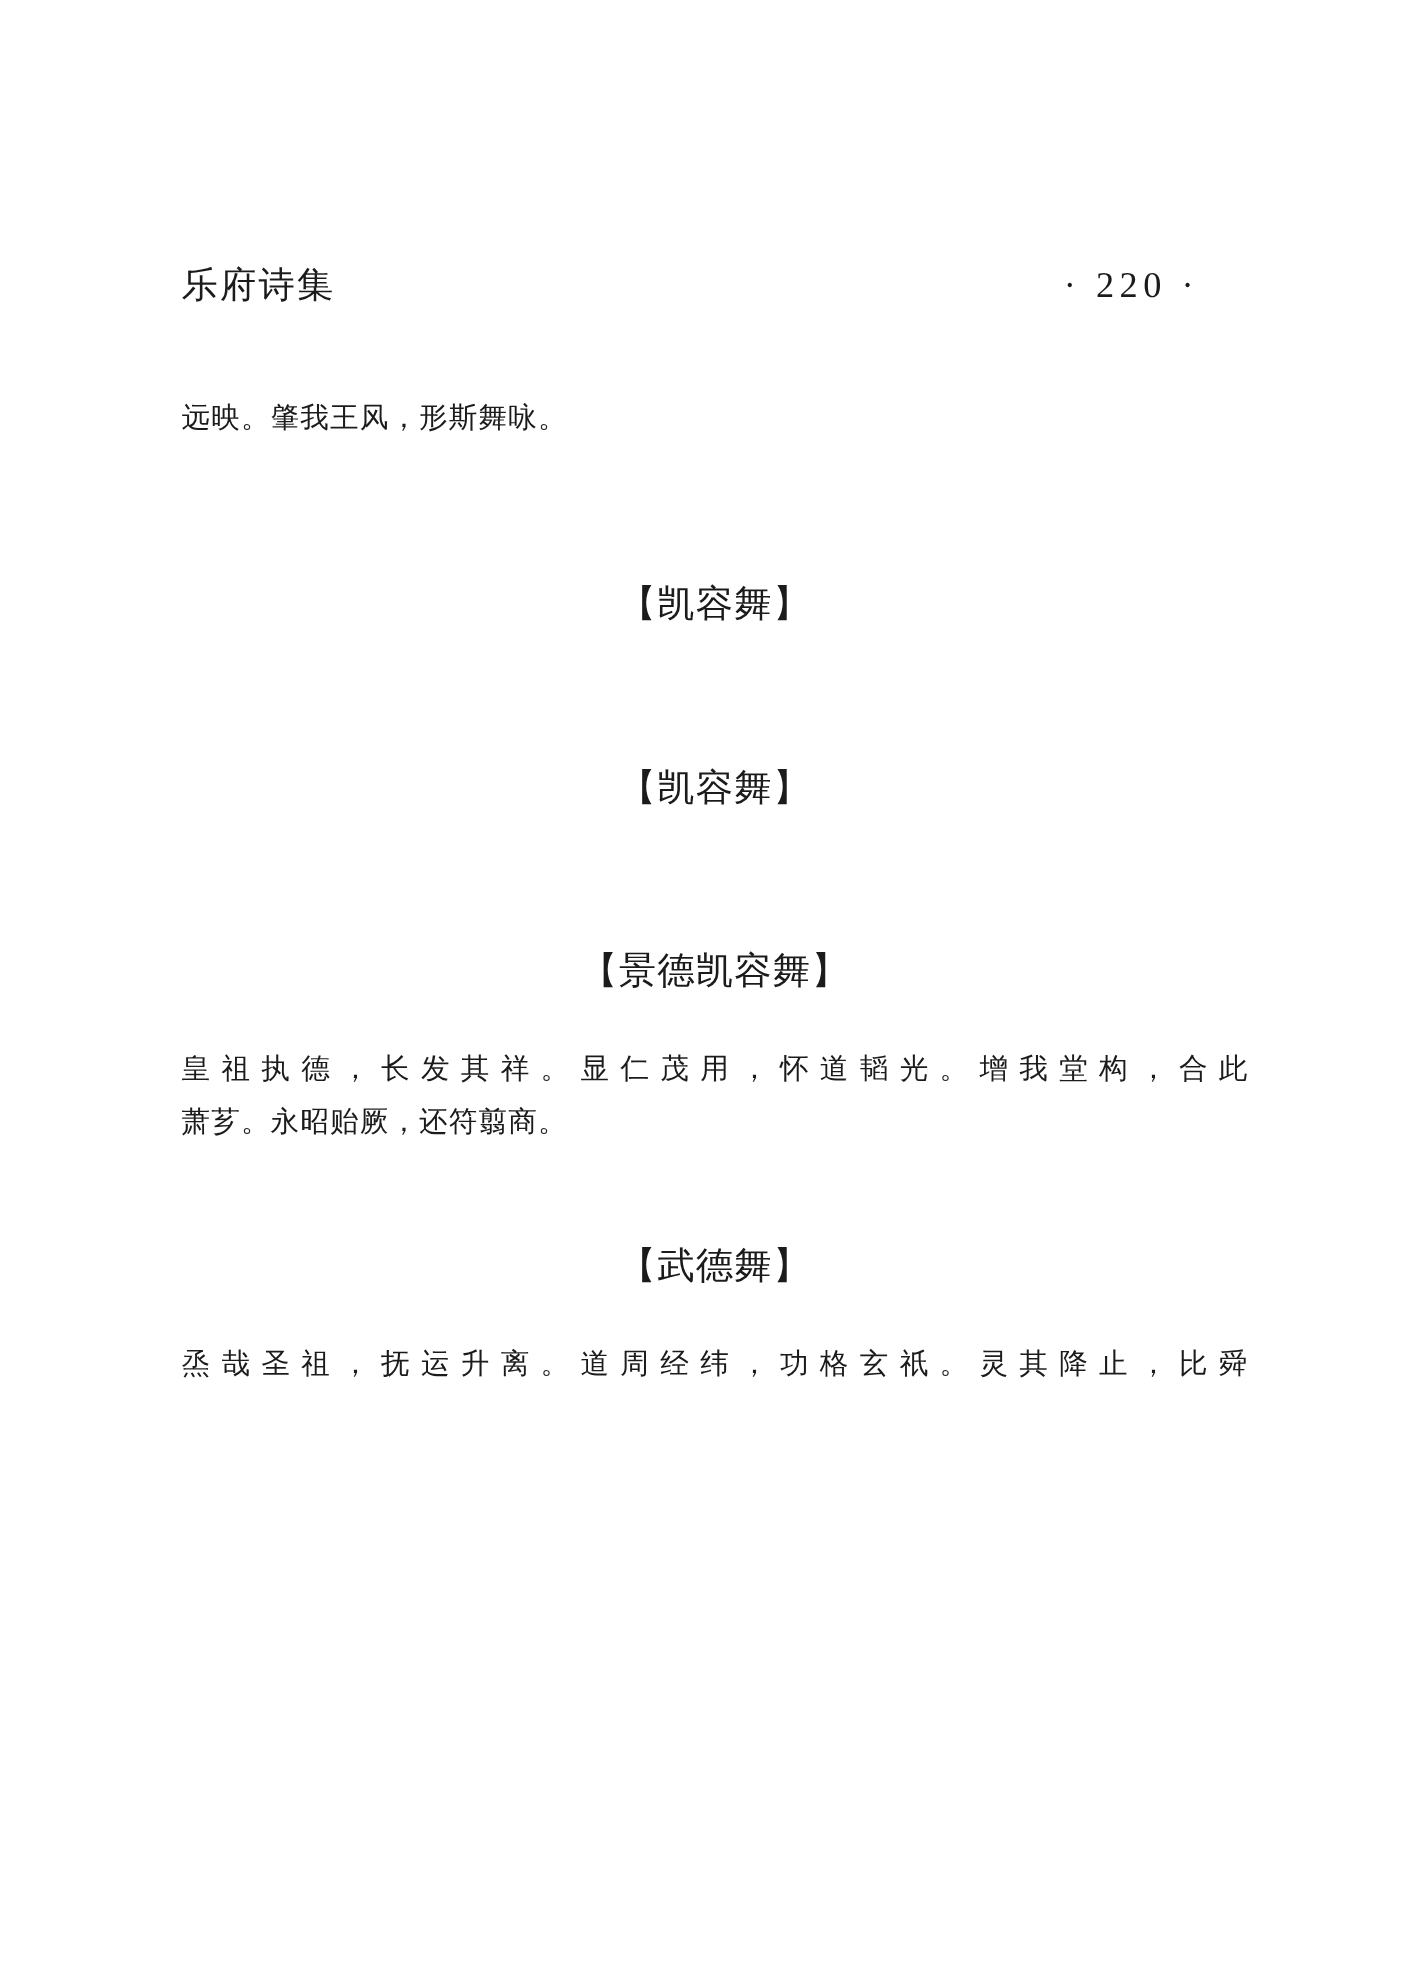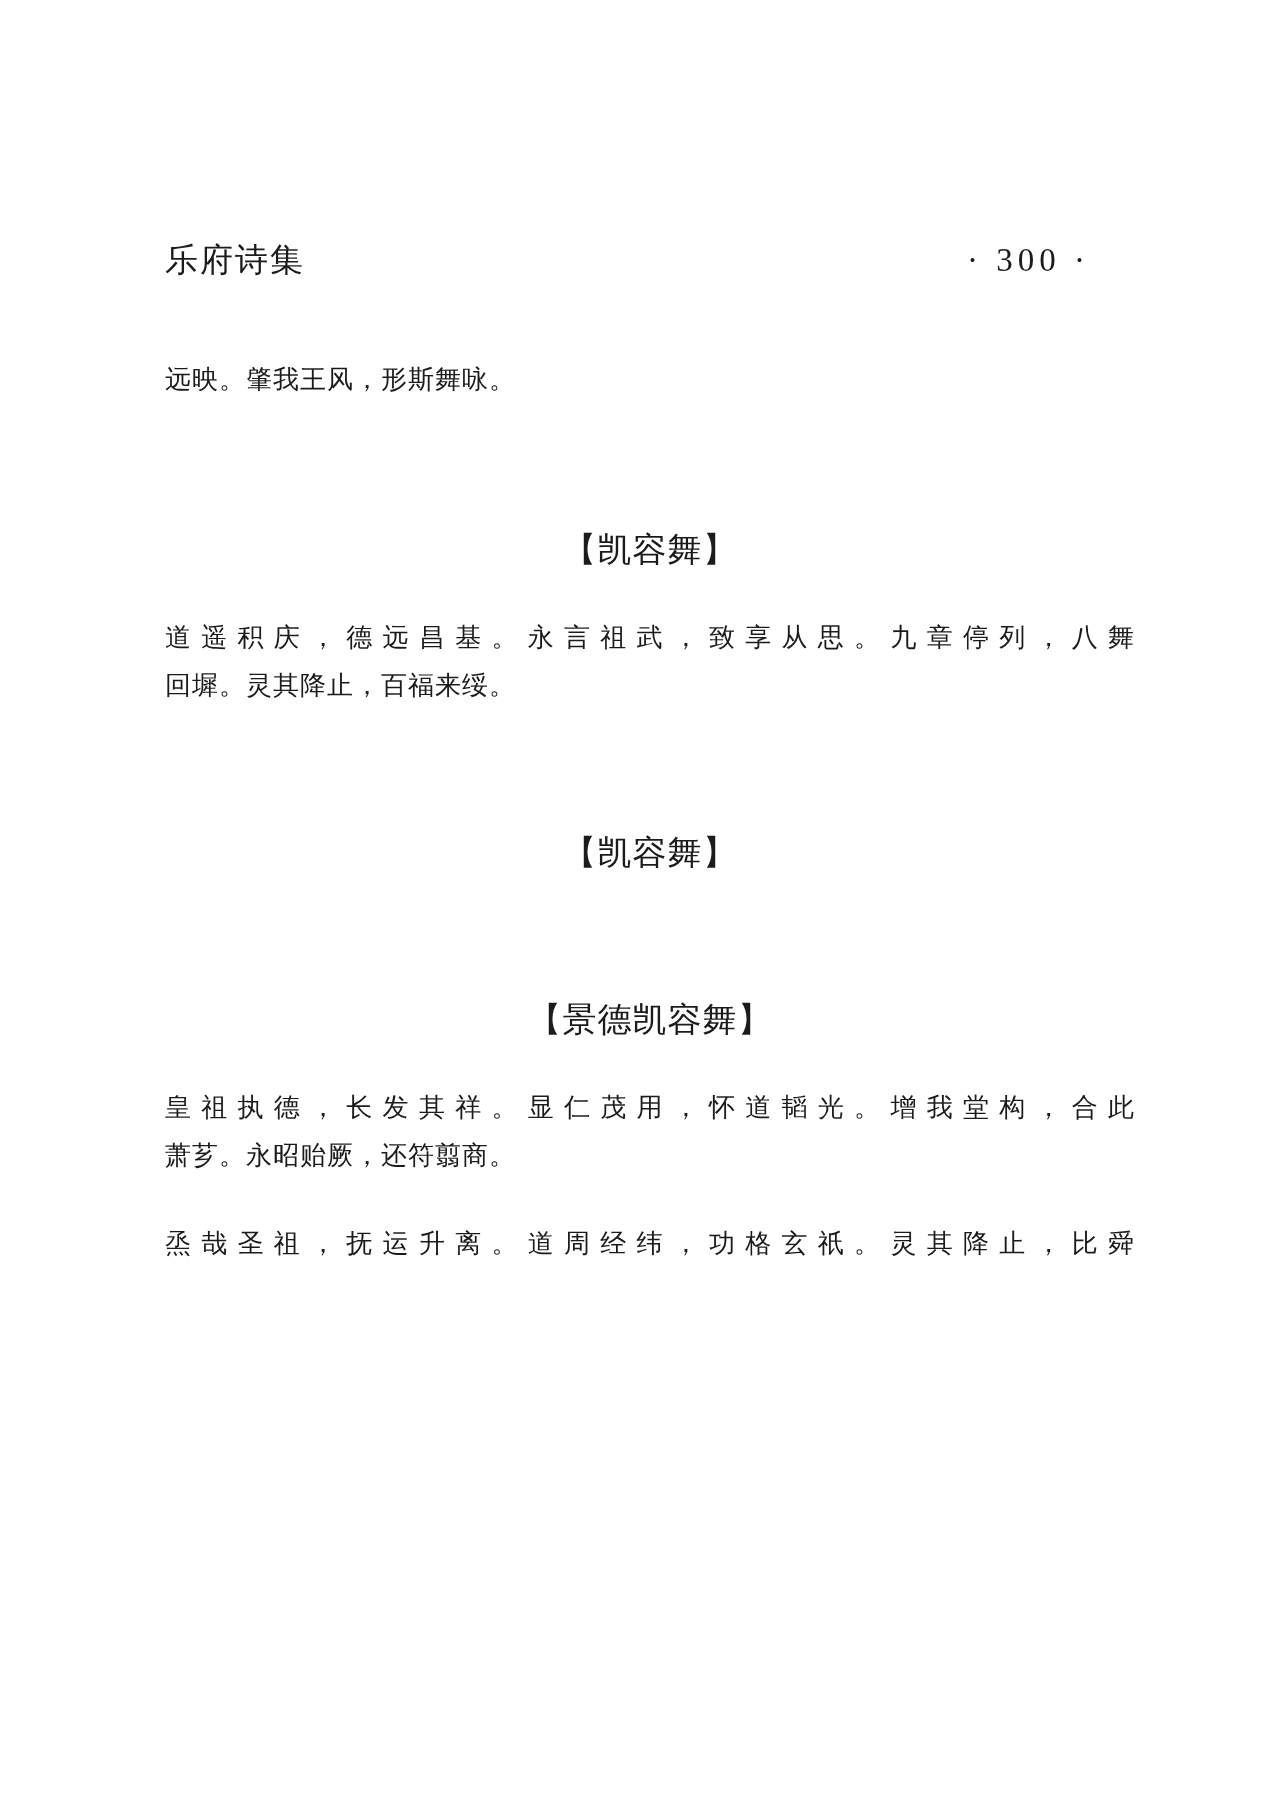--- a/index.html
+++ b/index.html
@@ -57,44 +57,41 @@
     margin-top: 40px;
   }
 </style>
 </head>
 <body>
 
 <div class="page">
 
   <div class="header">
     <span class="running-title">乐府诗集</span>
-    <span class="pagenum">· 300 ·</span>
+    <span class="pagenum">· 220 ·</span>
   </div>
 
   <div class="line continuation">远映。肇我王风，形斯舞咏。</div>
 
   <div class="section">
     <div class="title" style="margin-top:122px">【凯容舞】</div>
-    <div class="para">
-      <div class="line line-full">道遥积庆，德远昌基。永言祖武，致享从思。九章停列，八舞</div>
-      <div class="line">回墀。灵其降止，百福来绥。</div>
-    </div>
   </div>
 
   <div class="section">
     <div class="title" style="margin-top:119px">【凯容舞】</div>
   </div>
 
   <div class="section">
     <div class="title" style="margin-top:119px">【景德凯容舞】</div>
     <div class="para">
       <div class="line line-full">皇祖执德，长发其祥。显仁茂用，怀道韬光。增我堂构，合此</div>
       <div class="line">萧芗。永昭贻厥，还符翦商。</div>
     </div>
   </div>
 
   <div class="section">
+    <div class="title" style="margin-top:84px">【武德舞】</div>
     <div class="para">
       <div class="line line-full">烝哉圣祖，抚运升离。道周经纬，功格玄祇。灵其降止，比舜</div>
     </div>
   </div>
 
 </div>
 
 </body></html>

